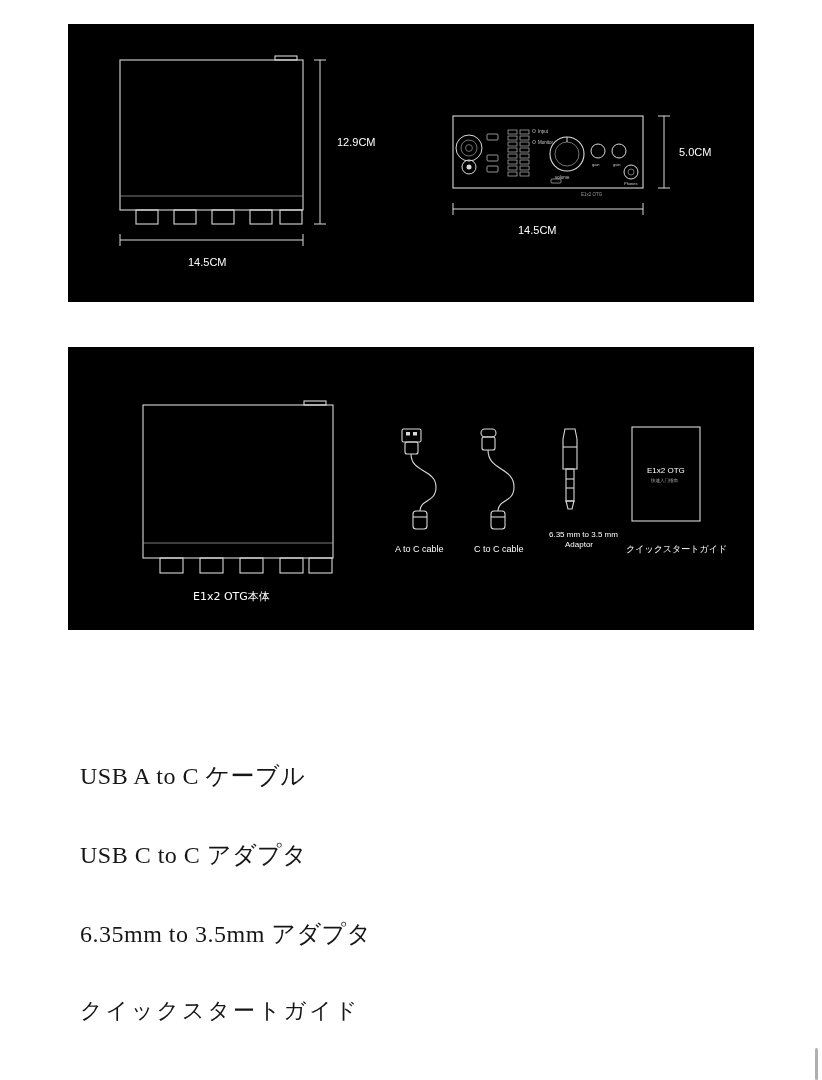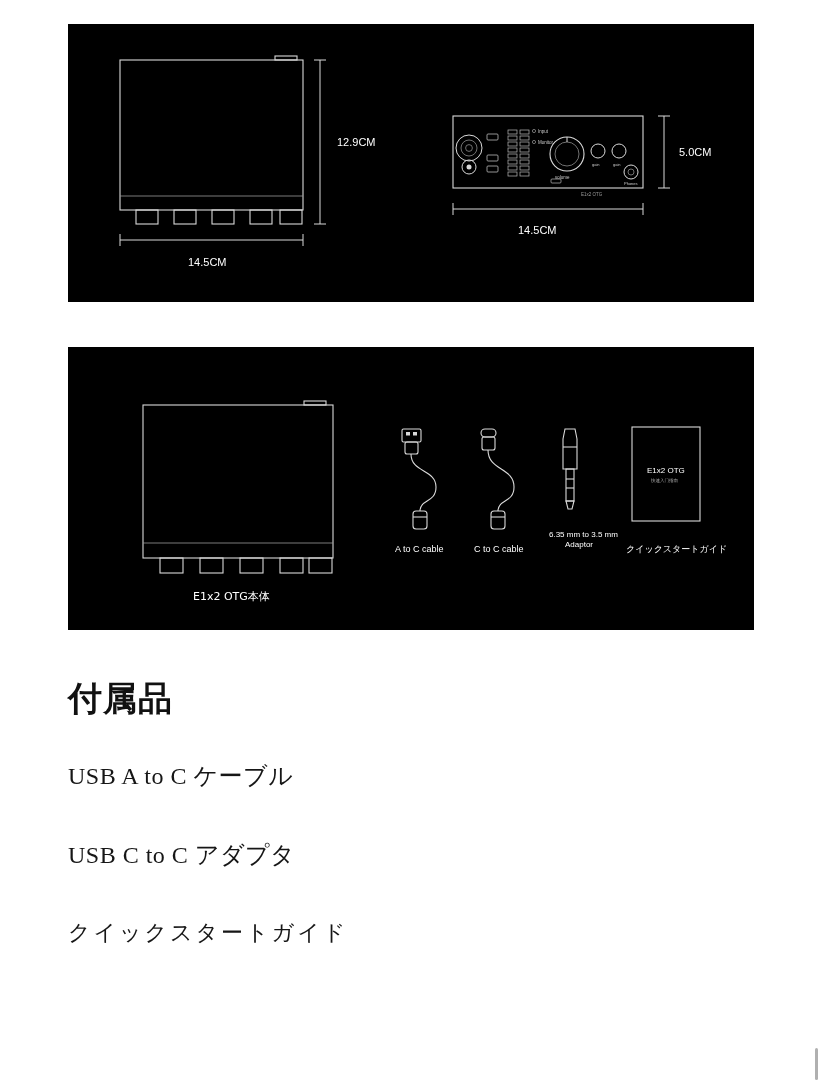--- a/index.html
+++ b/index.html
@@ -51,20 +51,21 @@
     top: 762px;
     width: 700px;
   }
   .acc-item {
     font-family: "Liberation Serif", serif;
     font-size: 24px;
     color: #161616;
     line-height: 1.2;
     margin-bottom: 50px;
     letter-spacing: 0.5px;
+    margin-left: 12px;
   }
   .acc-item.jp {
     font-family: "DejaVu Sans", sans-serif;
     letter-spacing: 3px;
     font-size: 22px;
   }
 
   
   .scroll-hint {
     position: absolute;
@@ -230,22 +231,22 @@
 
       <g>
         <rect x="564" y="80" width="68" height="94" fill="none" stroke="#d9d9d9" stroke-width="1.1"></rect>
         <text x="579" y="126" fill="#ffffff" font-size="8" font-family="Liberation Sans, sans-serif">E1x2 OTG</text>
         <text x="583" y="135" fill="#a8a8a8" font-size="4.5" font-family="DejaVu Sans, sans-serif">快速入门指南</text>
       </g>
       <text x="558" y="205" fill="#ffffff" font-size="9" font-family="DejaVu Sans, sans-serif">クイックスタートガイド</text>
     </svg>
   </div>
 
-  <div class="heading">付属品</div>
 
   <div class="acc-list">
     <div class="acc-item">USB A to C ケーブル</div>
     <div class="acc-item">USB C to C アダプタ</div>
+    <div class="acc-item">6.35mm to 3.5mm アダプタ</div>
     <div class="acc-item jp">クイックスタートガイド</div>
   </div>
 
   <div class="scroll-hint"></div>
 </div>
 
 </body></html>

